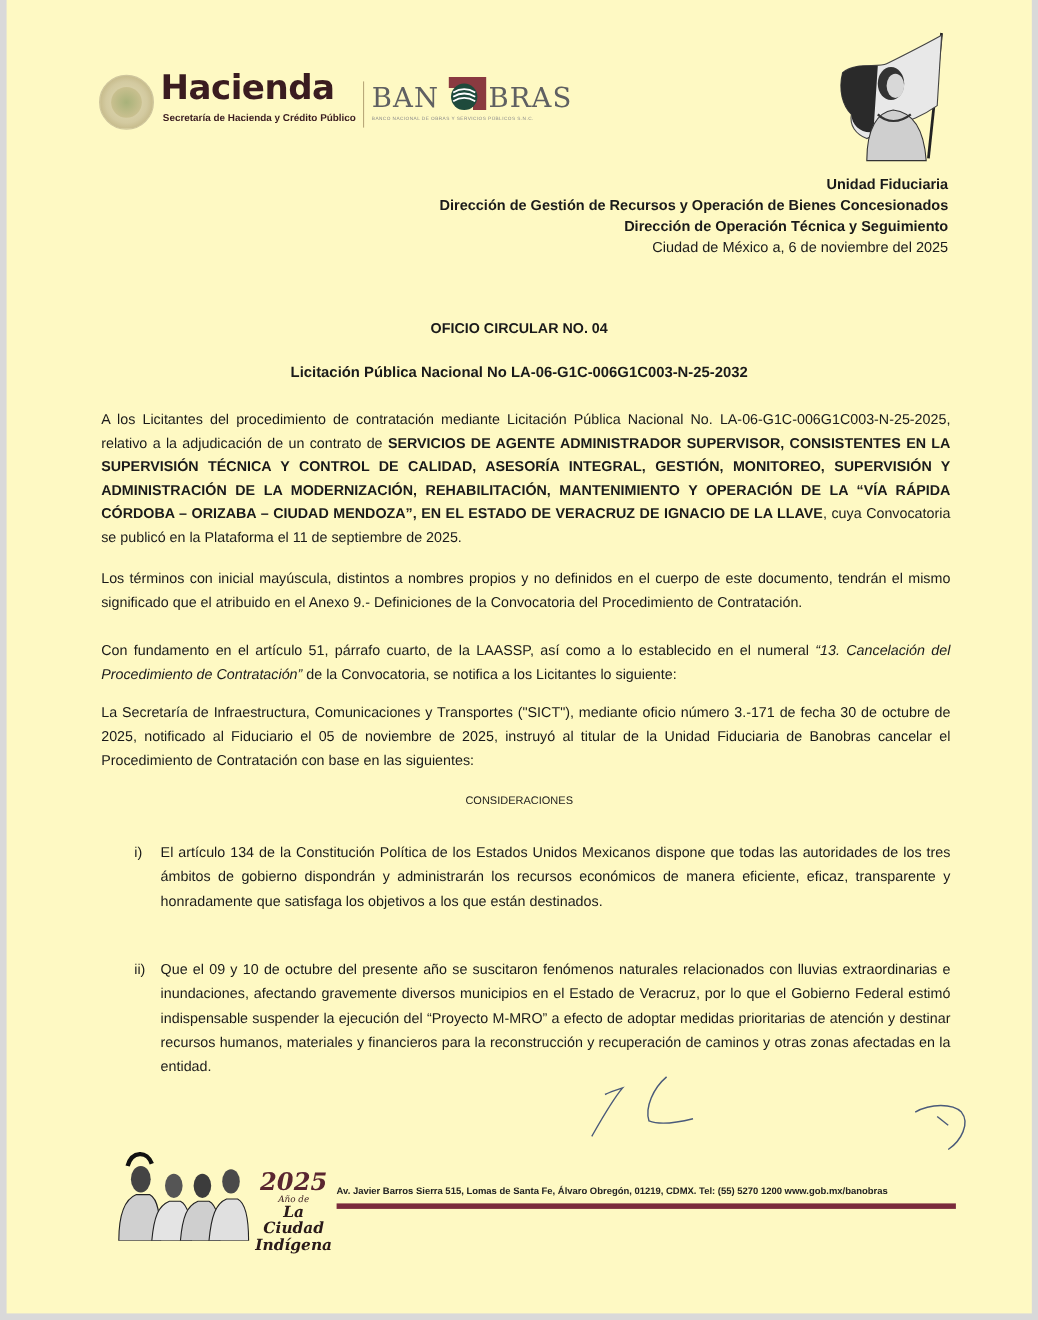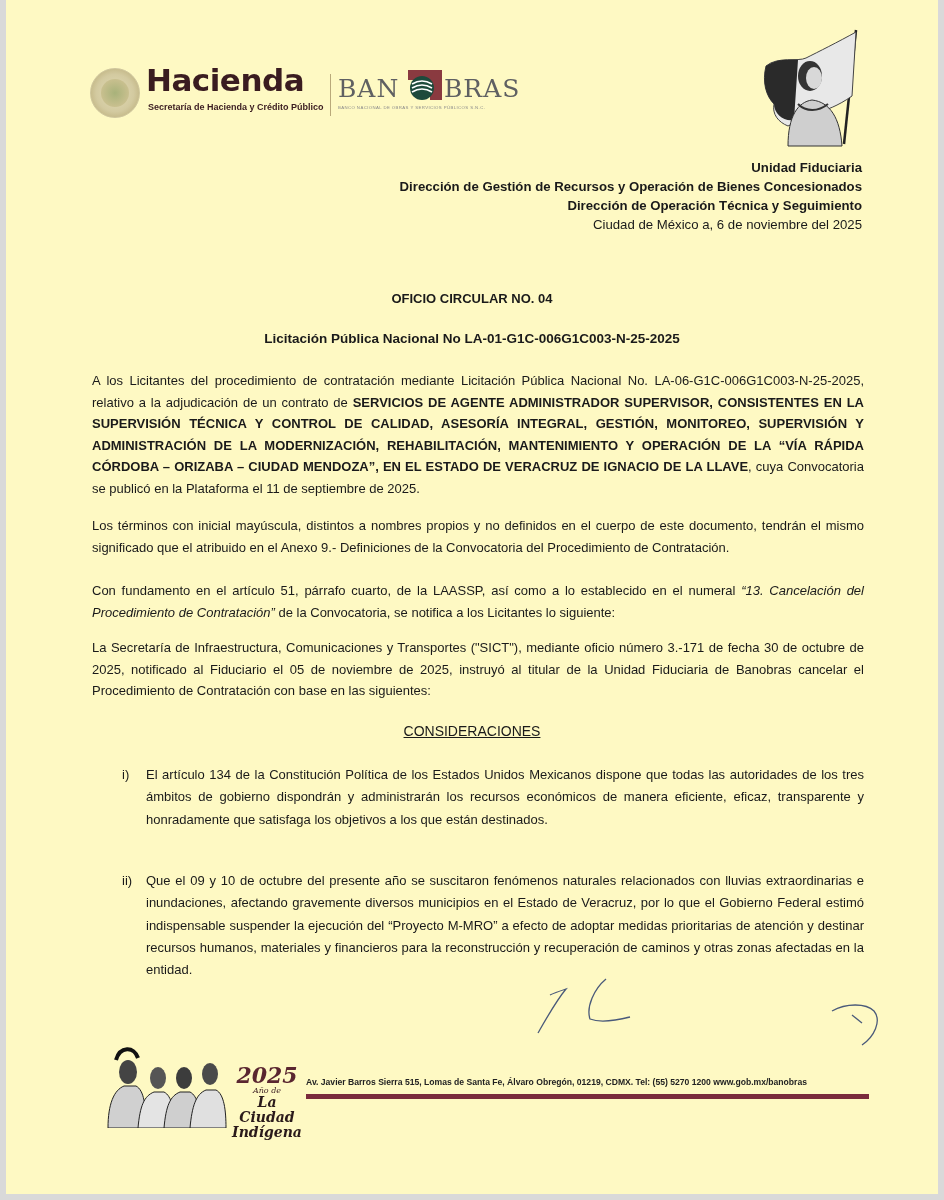--- a/index.html
+++ b/index.html
@@ -56,21 +56,21 @@
   .title-2 { position: absolute; left: 0; width: 932px; top: 331px; text-align: center; font-weight: bold; font-size: 13.5px; }
 
   .para {
     position: absolute; left: 86px; width: 772px; font-size: 13px; line-height: 21.5px; text-align: justify;
   }
   .para b { font-weight: bold; }
   .p1 { top: 370px; }
   .p2 { top: 515px; }
   .p3 { top: 580px; }
   .p4 { top: 637px; }
-  .consid { position: absolute; left: 0; width: 932px; top: 723px; text-align: center; font-size: 14px; text-decoration: underline; }
+  .consid { position: absolute; left: 0; width: 932px; top: 723px; text-align: center; font-size: 10px; }
 
   .item { position: absolute; left: 116px; width: 742px; font-size: 13px; line-height: 22.3px; }
   .item .num { position: absolute; left: 0; top: 0; width: 30px; }
   .item .txt { margin-left: 24px; text-align: justify; display: block; }
   .i1 { top: 764px; }
   .i2 { top: 870px; }
 
   .handwriting { position: absolute; left: 520px; top: 975px; width: 380px; height: 80px; }
 
   
@@ -118,21 +118,21 @@
   </svg>
 
   <div class="sender">
     <div class="b">Unidad Fiduciaria</div>
     <div class="b">Dirección de Gestión de Recursos y Operación de Bienes Concesionados</div>
     <div class="b">Dirección de Operación Técnica y Seguimiento</div>
     <div>Ciudad de México a, 6 de noviembre del 2025</div>
   </div>
 
   <div class="title-1">OFICIO CIRCULAR NO. 04</div>
-  <div class="title-2">Licitación Pública Nacional No LA-01-G1C-006G1C003-N-25-2025</div>
+  <div class="title-2">Licitación Pública Nacional No LA-06-G1C-006G1C003-N-25-2032</div>
 
   <div class="para p1"><span>A los Licitantes del procedimiento de contratación mediante Licitación Pública Nacional No. LA-06-G1C-006G1C003-N-25-2025, relativo a la adjudicación de un contrato de </span><b>SERVICIOS DE AGENTE ADMINISTRADOR SUPERVISOR, CONSISTENTES EN LA SUPERVISIÓN TÉCNICA Y CONTROL DE CALIDAD, ASESORÍA INTEGRAL, GESTIÓN, MONITOREO, SUPERVISIÓN Y ADMINISTRACIÓN DE LA MODERNIZACIÓN, REHABILITACIÓN, MANTENIMIENTO Y OPERACIÓN DE LA “VÍA RÁPIDA CÓRDOBA – ORIZABA – CIUDAD MENDOZA”, EN EL ESTADO DE VERACRUZ DE IGNACIO DE LA LLAVE</b><span>, cuya Convocatoria se publicó en la Plataforma el 11 de septiembre de 2025.</span></div>
 
   <div class="para p2">Los términos con inicial mayúscula, distintos a nombres propios y no definidos en el cuerpo de este documento, tendrán el mismo significado que el atribuido en el Anexo 9.- Definiciones de la Convocatoria del Procedimiento de Contratación.</div>
 
   <div class="para p3"><span>Con fundamento en el artículo 51, párrafo cuarto, de la LAASSP, así como a lo establecido en el numeral </span><i>“13. Cancelación del Procedimiento de Contratación”</i><span> de la Convocatoria, se notifica a los Licitantes lo siguiente:</span></div>
 
   <div class="para p4">La Secretaría de Infraestructura, Comunicaciones y Transportes ("SICT"), mediante oficio número 3.-171 de fecha 30 de octubre de 2025, notificado al Fiduciario el 05 de noviembre de 2025, instruyó al titular de la Unidad Fiduciaria de Banobras cancelar el Procedimiento de Contratación con base en las siguientes:</div>
 
   <div class="consid">CONSIDERACIONES</div>

